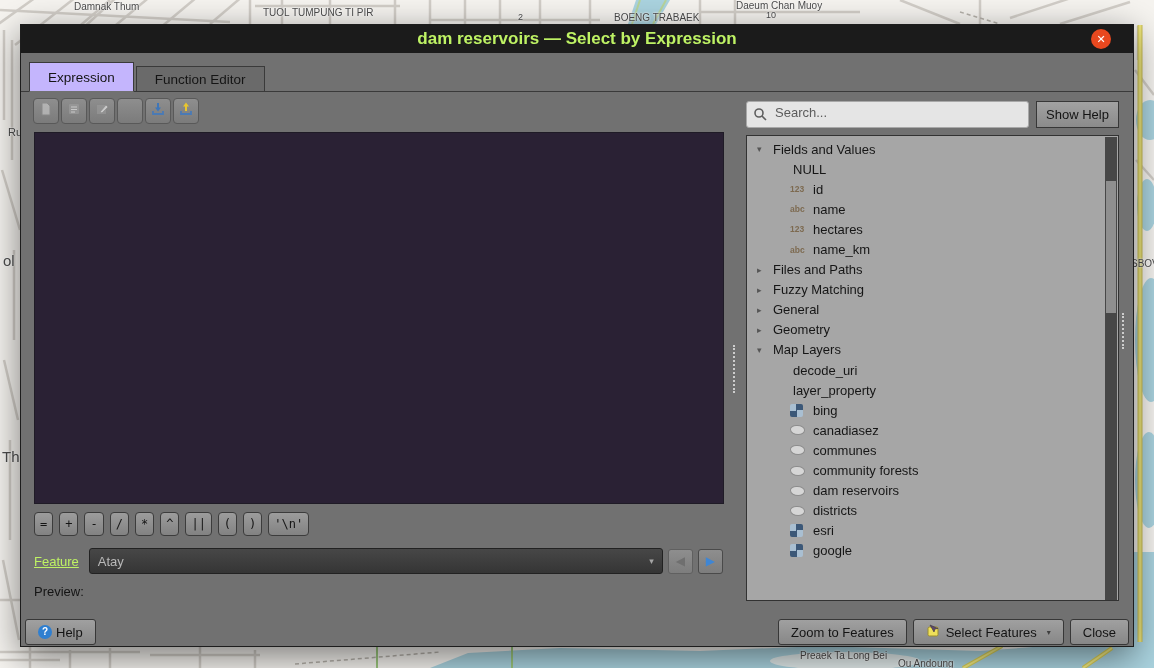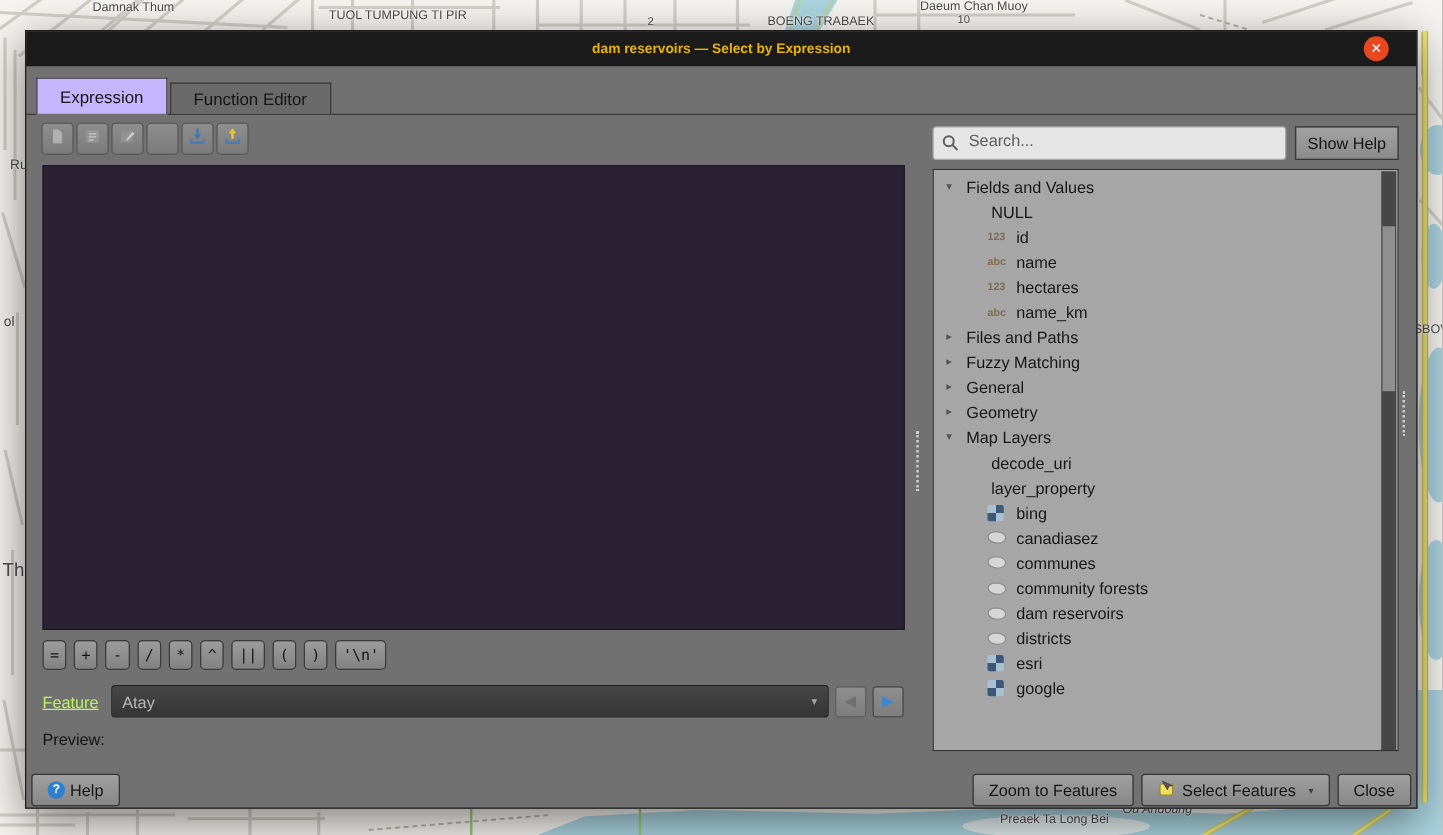--- a/index.html
+++ b/index.html
@@ -9,21 +9,21 @@
   
   #map { position:absolute; inset:0; }
   #map svg { display:block; }
   .map-label { position:absolute; color:#4c4c4c; white-space:nowrap; text-shadow:0 0 2px #fff,0 0 2px #fff; }
 
   
   #dialog { position:absolute; left:20px; top:24px; width:1114px; height:623px;
             background:#717171; border:1px solid #1d1d1d; box-shadow:0 10px 34px rgba(0,0,0,.5); }
   #titlebar { position:absolute; left:0; top:0; width:100%; height:28px; background:#1b1b1b;
               display:flex; align-items:center; justify-content:center; }
-  #title { color:#eab308; font-size:11px; font-weight:bold; }
+  #title { color:#bef264; font-size:17px; font-weight:bold; }
   #close-btn { position:absolute; right:22px; top:4px; width:20px; height:20px; border-radius:50%;
                background:#e8481f; color:#fff; font-size:11px; font-weight:bold; line-height:20px;
                text-align:center; cursor:pointer; }
 
   
   #tabbar { position:absolute; left:0; top:37px; width:100%; height:30px; border-bottom:1px solid #3a3a3a;
             display:flex; align-items:flex-end; padding-left:8px; }
   .tab { border:1px solid #3a3a3a; border-bottom:none; padding:0 18px; font-size:13.5px; color:#151515;
          display:flex; align-items:center; cursor:pointer; }
   .tab.active { height:30px; background:#c4b5fd; margin-bottom:-1px; border-bottom:1px solid #717171; }
@@ -194,23 +194,23 @@
   </svg>
   <div id="map-labels">
       <div class="map-label" style="left: 74px; top: 1px; font-size: 10px;">Damnak Thum</div>
       <div class="map-label" style="left: 263px; top: 7px; font-size: 10px;">TUOL TUMPUNG TI PIR</div>
       <div class="map-label" style="left: 518px; top: 12px; font-size: 9px;">2</div>
       <div class="map-label" style="left: 614px; top: 12px; font-size: 10px;">BOENG TRABAEK</div>
       <div class="map-label" style="left: 766px; top: 10px; font-size: 9px;">10</div>
       <div class="map-label" style="left: 736px; top: 0px; font-size: 10px;">Daeum Chan Muoy</div>
       <div class="map-label" style="left: 1131px; top: 258px; font-size: 10px;">SBOV</div>
       <div class="map-label" style="left: 800px; top: 650px; font-size: 10px;">Preaek Ta Long Bei</div>
-      <div class="map-label" style="left: 898px; top: 642px; font-size: 10px; font-style: italic;">Ou Andoung</div>
+      <div class="map-label" style="left: 898px; top: 658px; font-size: 10px;">Ou Andoung</div>
       <div class="map-label" style="left: 8px; top: 126px; font-size: 11px;">Ru</div>
-      <div class="map-label" style="left: 3px; top: 252px; font-size: 11px;">ol</div>
+      <div class="map-label" style="left: 3px; top: 252px; font-size: 15px;">ol</div>
       <div class="map-label" style="left: 2px; top: 448px; font-size: 15px;">Th</div>
     </div>
 </div>
 
 <div id="dialog">
 
   <div id="titlebar">
     <span id="title">dam reservoirs — Select by Expression</span>
     <div id="close-btn">✕</div>
   </div>

